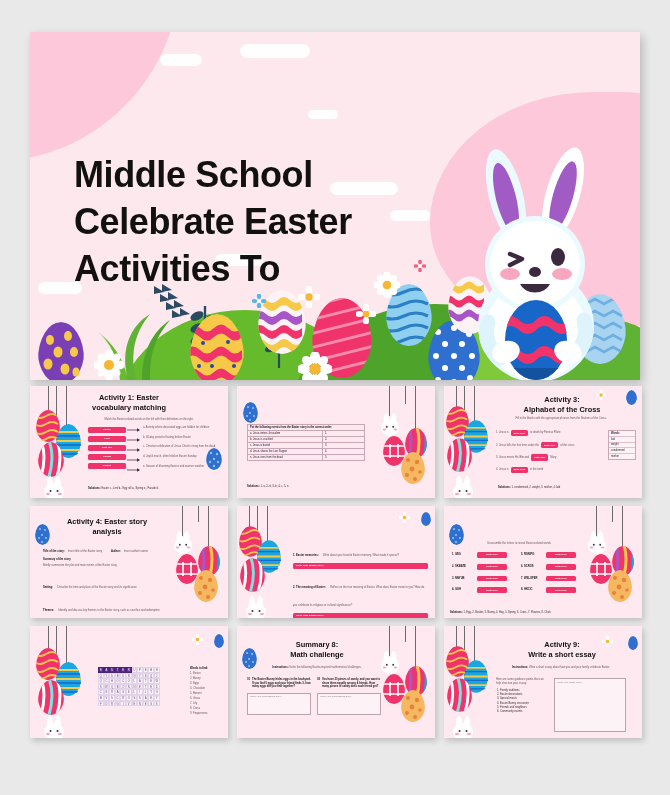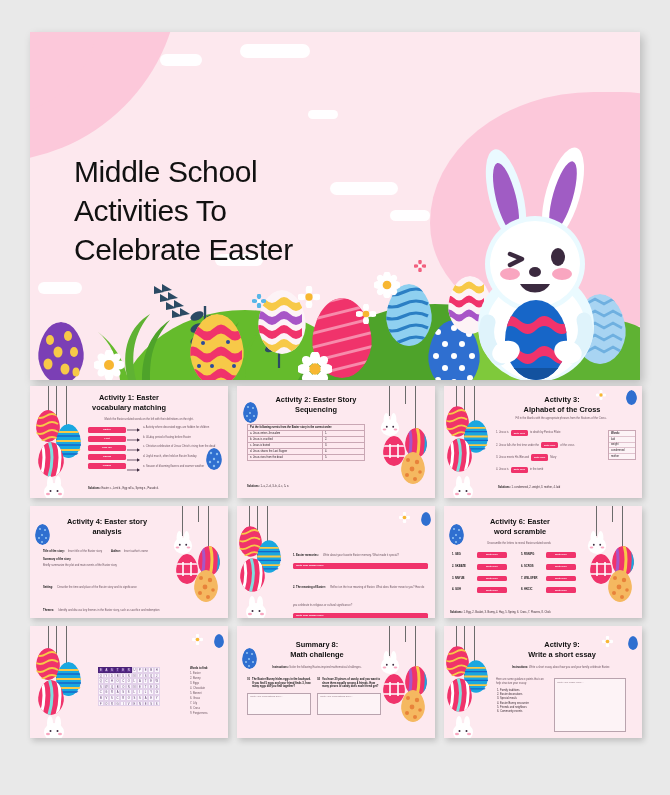--- a/index.html
+++ b/index.html
@@ -26,21 +26,21 @@
   .hero-blob-tl2 {
     position:absolute; left:-60px; top:-70px; width:130px; height:150px;
     background:#fcc8da; border-radius:0 0 70% 0;
   }
   .hero-blob-r {
     position: absolute; right: -90px; top: 60px; width: 300px; height: 240px;
     background: #fcc8da; border-radius: 60% 40% 50% 50%;
   }
   .hero-title {
     position: absolute; left: 44px; top: 120px; width: 300px;
-    font-size: 30px; font-weight: normal; line-height: 1.30;
+    font-size: 36px; font-weight: bold; line-height: 1.30;
     color: #111; letter-spacing: -.4px; z-index: 12;
   }
   .cloud { position:absolute; background:#fff; border-radius:40px; opacity:.95; }
 
   
   .hill { position:absolute; border-radius:50% 50% 0 0 / 100% 100% 0 0; }
   .hill-a { left:85px; bottom:-40px; width:260px; height:110px; background:#65bb2c; }
   .hill-b { left:255px; bottom:-52px; width:300px; height:128px; background:#4ea32a; }
   .hill-c { right:-20px; bottom:-46px; width:230px; height:120px; background:#7fc93b; }
   .hill-d { right:-60px; bottom:-70px; width:180px; height:130px; background:#5fb233; }
@@ -117,22 +117,22 @@
     <div class="cloud" style="left:130px;top:22px;width:42px;height:12px"></div>
     <div class="cloud" style="left:278px;top:78px;width:30px;height:9px"></div>
     <div class="cloud" style="left:300px;top:150px;width:68px;height:13px"></div>
     <div class="cloud" style="left:360px;top:178px;width:40px;height:11px"></div>
     <div class="cloud" style="left:185px;top:222px;width:48px;height:12px"></div>
     <div class="cloud" style="left:8px;top:250px;width:44px;height:12px"></div>
     <div class="cloud" style="left:210px;top:12px;width:70px;height:14px"></div>
 
     <div class="hero-title">
       <div>Middle School</div>
+      <div>Celebrate Easter</div>
       <div>Activities To</div>
-      <div>Celebrate Easter</div>
     </div>
 
     <div class="hill hill-a"></div>
     <div class="hill hill-b"></div>
     <div class="hill hill-c"></div>
     <div class="hill hill-d"></div>
 
     <svg style="position:absolute;left:60px;bottom:0;width:120px;height:80px" viewBox="0 0 120 80">
       <path d="M38 80 C30 50 40 26 60 14 C44 34 40 54 46 80 Z" fill="#5fb233"></path>
       <path d="M52 80 C52 52 62 32 80 20 C62 42 60 58 60 80 Z" fill="#4ea32a"></path>
@@ -602,24 +602,20 @@
         <g fill="#8fc0f0">
             <circle cx="5" cy="5" r="1.1"></circle>
             <circle cx="10" cy="6" r="1.1"></circle>
             <circle cx="7" cy="11" r="1.1"></circle>
         <circle cx="4" cy="14" r="1.1"></circle>
             <circle cx="11" cy="14" r="1.1"></circle>
             <circle cx="7" cy="18" r="1.1"></circle>
           </g>
       </svg>
 
-      <div class="s-title" style="top:9px;left:10px;right:50px">
-        <div>Activity 2: Easter Story</div>
-        <div>Sequencing</div>
-      </div>
 
       <table class="tbl" style="position:absolute;left:10px;top:38px;width:118px">
         <tbody>
             <tr>
               <td colspan="2" style="font-weight:bold;color:#111"><span>Put the following events from the Easter story in the correct order:</span></td>
             </tr>
         <tr>
               <td style="width:64%"><span>a. Jesus enters Jerusalem</span></td>
             <td><span>1.</span></td>
             </tr>
@@ -963,24 +959,20 @@
         <g fill="#8fc0f0">
             <circle cx="5" cy="5" r="1.1"></circle>
             <circle cx="10" cy="6" r="1.1"></circle>
             <circle cx="7" cy="11" r="1.1"></circle>
         <circle cx="4" cy="14" r="1.1"></circle>
             <circle cx="11" cy="14" r="1.1"></circle>
             <circle cx="7" cy="18" r="1.1"></circle>
           </g>
       </svg>
 
-      <div class="s-title" style="top:11px;left:14px;right:60px">
-        <div>Activity 6: Easter</div>
-        <div>word scramble</div>
-      </div>
       <div class="s-sub" style="left:14px;top:36px;width:122px;text-align:center">Unscramble the letters to reveal Easter-related words</div>
 
       <div style="position:absolute;left:8px;top:46px;width:134px;display:grid;grid-template-columns:1fr 1fr;gap:6px 4px">
         <div style="display:flex;align-items:center;gap:3px">
           <span class="s-sub" style="position:relative;width:22px;font-weight:bold;color:#111">1. GEG</span>
           <span class="pill" style="width:30px">write here</span>
         </div>
         <div style="display:flex;align-items:center;gap:3px">
           <span class="s-sub" style="position:relative;width:22px;font-weight:bold;color:#111">5. RSNIPG</span>
           <span class="pill" style="width:30px">write here</span>

